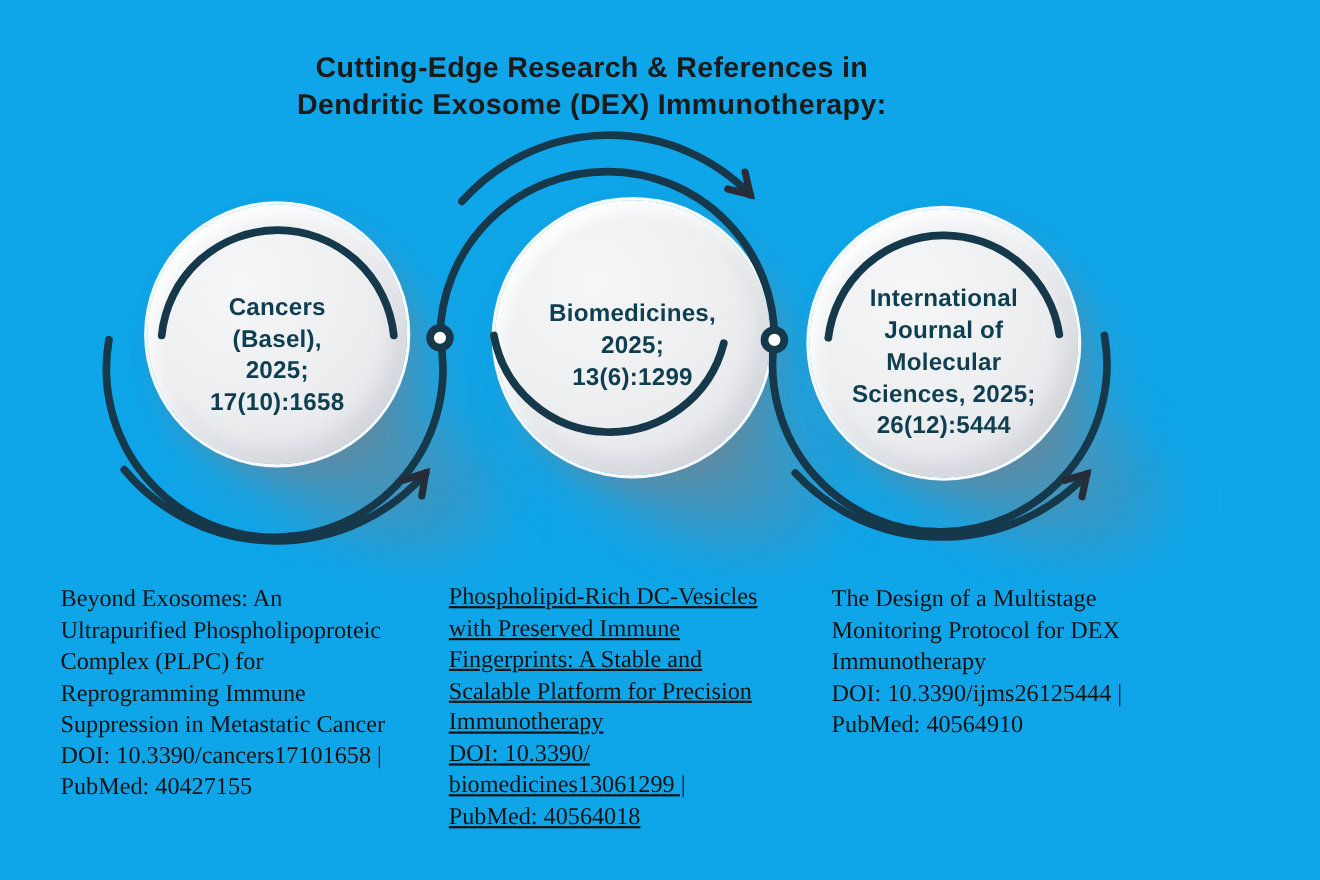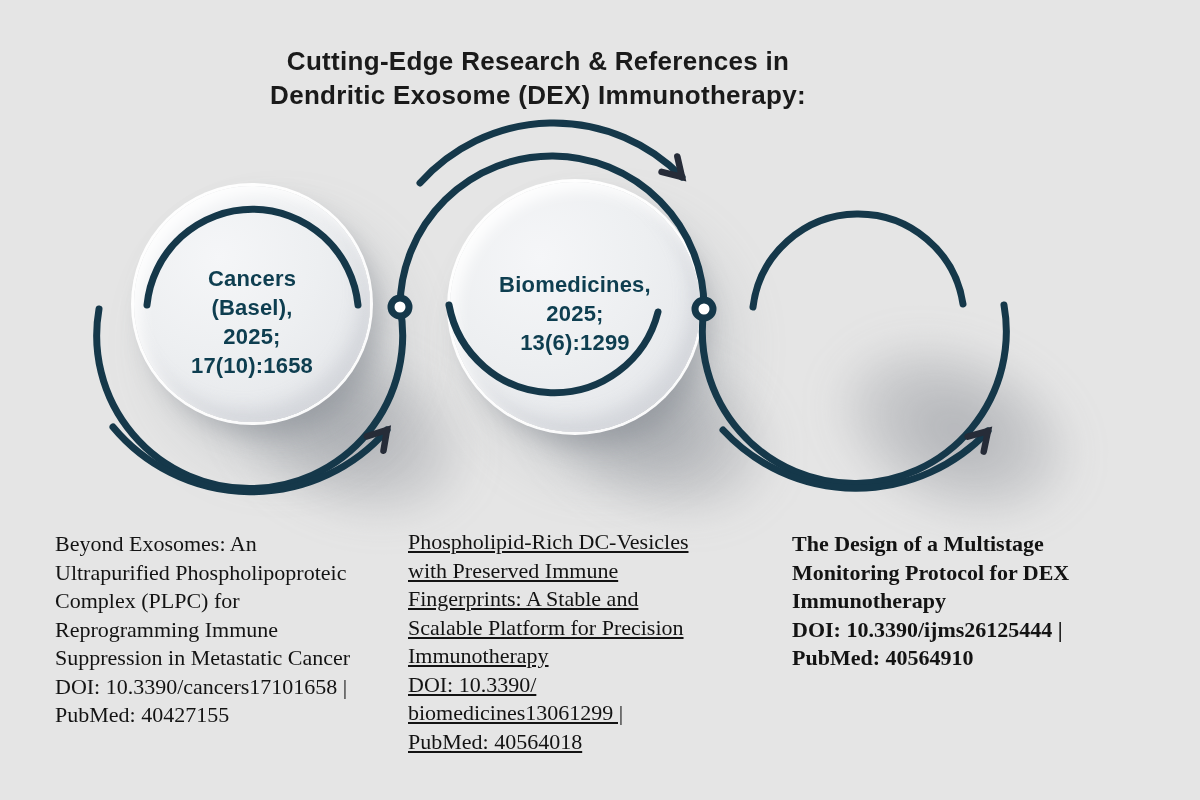--- a/index.html
+++ b/index.html
@@ -1,17 +1,17 @@
 <!DOCTYPE html>
 <html><head>
 <meta charset="utf-8">
 <style>
   html,body { margin:0; padding:0; background:#ffffff; }
   .canvas {
-    position:relative; width:1200px; height:800px; background:#e5e5e5;
+    position:relative; width:1200px; height:800px; background:#0ea5e9;
     overflow:hidden; font-family:"Liberation Sans", sans-serif;
   }
   .title {
     position:absolute; left:138px; top:44px; width:800px;
     text-align:center; font-weight:bold; font-size:26px; line-height:34px;
     letter-spacing:0.3px; color:#1a1a1a; white-space:pre-line;
   }
   .halo {
     position:absolute; width:360px; height:240px; border-radius:50%;
     background: radial-gradient(closest-side,
@@ -43,21 +43,21 @@
   .bubble1 .journal-label { transform:translateY(18px); }
   .bubble2 .journal-label { transform:translateY(6px); }
   .bubble3 .journal-label { transform:translateY(16px); }
   .caption {
     position:absolute; width:380px; 
     font-family:"Liberation Serif", serif; font-size:22px; line-height:28.5px;
     color:#131313; white-space:pre-line;
   }
   .caption1 { left:55px;  top:530px; }
   .caption2 { left:408px; top:528px;text-decoration:underline; }
-  .caption3 { left:792px; top:530px;font-weight:bold; }
+  .caption3 { left:756px; top:530px; }
   svg.flow { position:absolute; left:0; top:0; pointer-events:none; }
 </style>
 </head>
 <body>
 
 <div class="canvas">
 
   <div class="title">Cutting-Edge Research &amp; References in
 Dendritic Exosome (DEX) Immunotherapy:</div>
 
@@ -68,20 +68,27 @@
   <div class="bubble bubble1">
     <div class="journal-label">Cancers
 (Basel),
 2025;
 17(10):1658</div>
   </div>
   <div class="bubble bubble2">
     <div class="journal-label">Biomedicines,
 2025;
 13(6):1299</div>
+  </div>
+  <div class="bubble bubble3">
+    <div class="journal-label">International
+Journal of
+Molecular
+Sciences, 2025;
+26(12):5444</div>
   </div>
 
   <svg class="flow" width="1200" height="800" viewBox="0 0 1200 800">
     <defs>
       <marker id="arrowhead" markerUnits="userSpaceOnUse" markerWidth="36" markerHeight="36" refX="24" refY="18" orient="auto">
         <path d="M6,7 L24,18 L6,29" fill="none" stroke="#262c38" stroke-width="6.5" stroke-linecap="round" stroke-linejoin="miter"></path>
       </marker>
     </defs>
     <g fill="none" stroke="#15384a" stroke-width="7" stroke-linecap="round">
       <path d="M 147 305 A 106 106 0 0 1 358 305" stroke="#15384a"></path>

